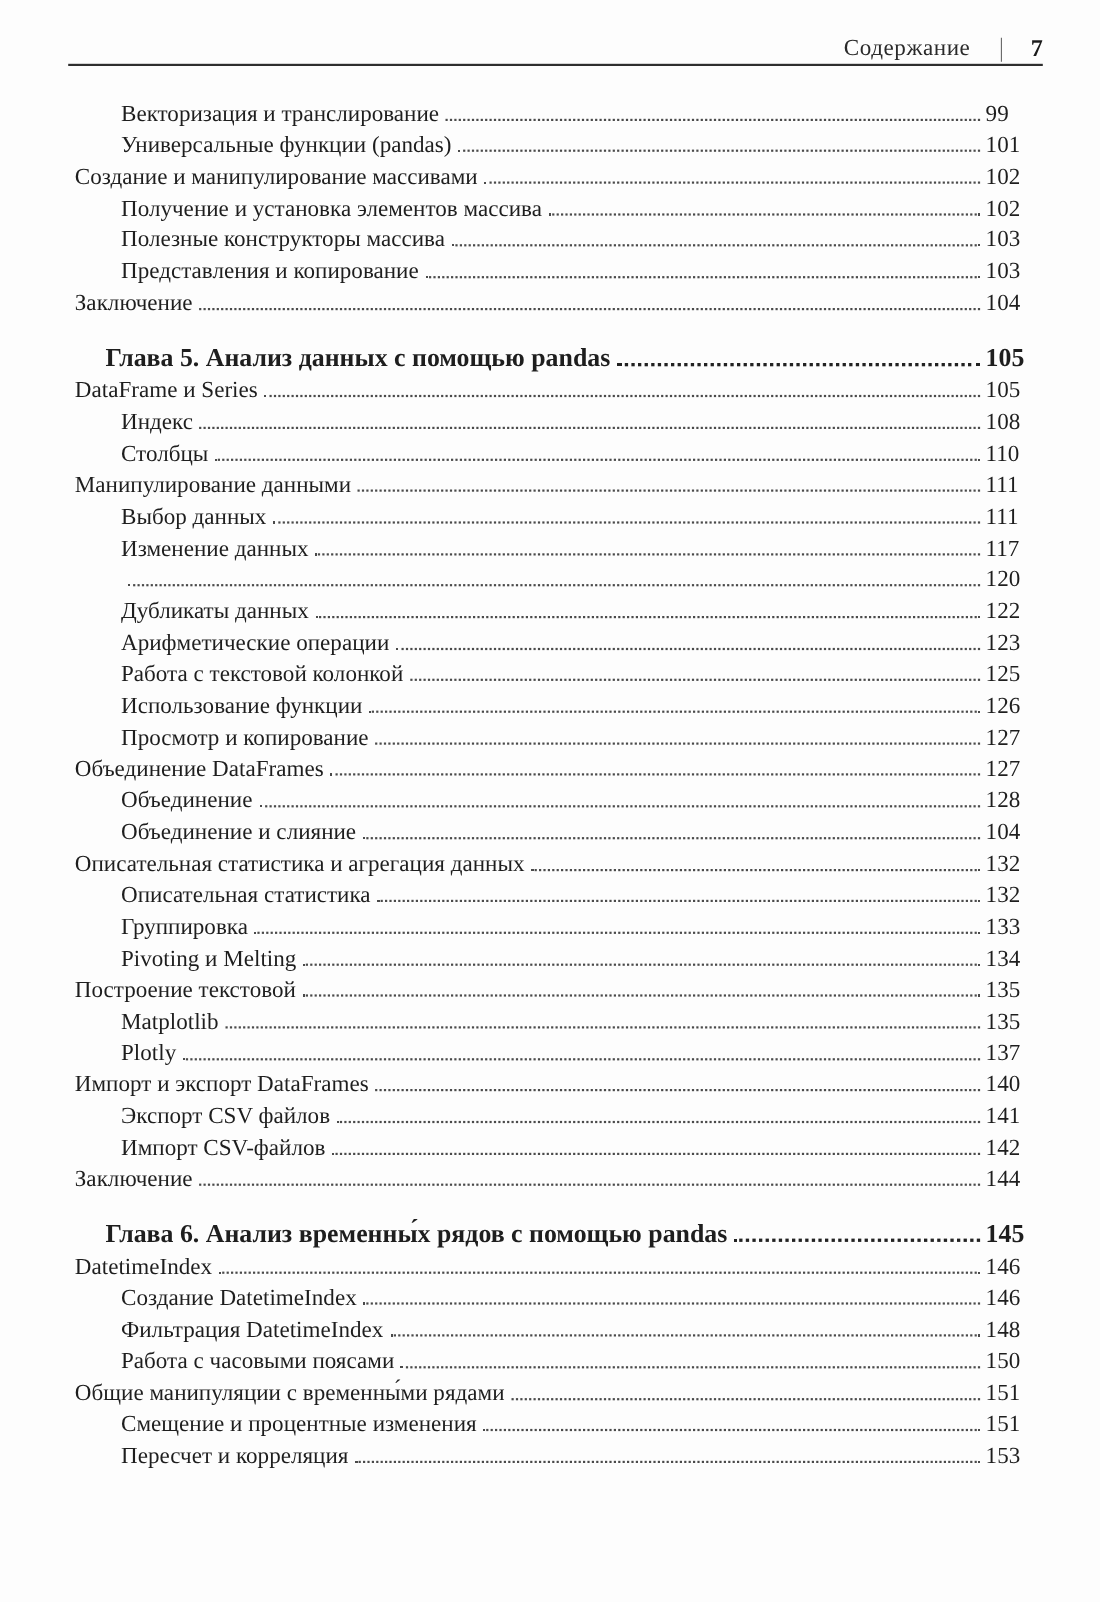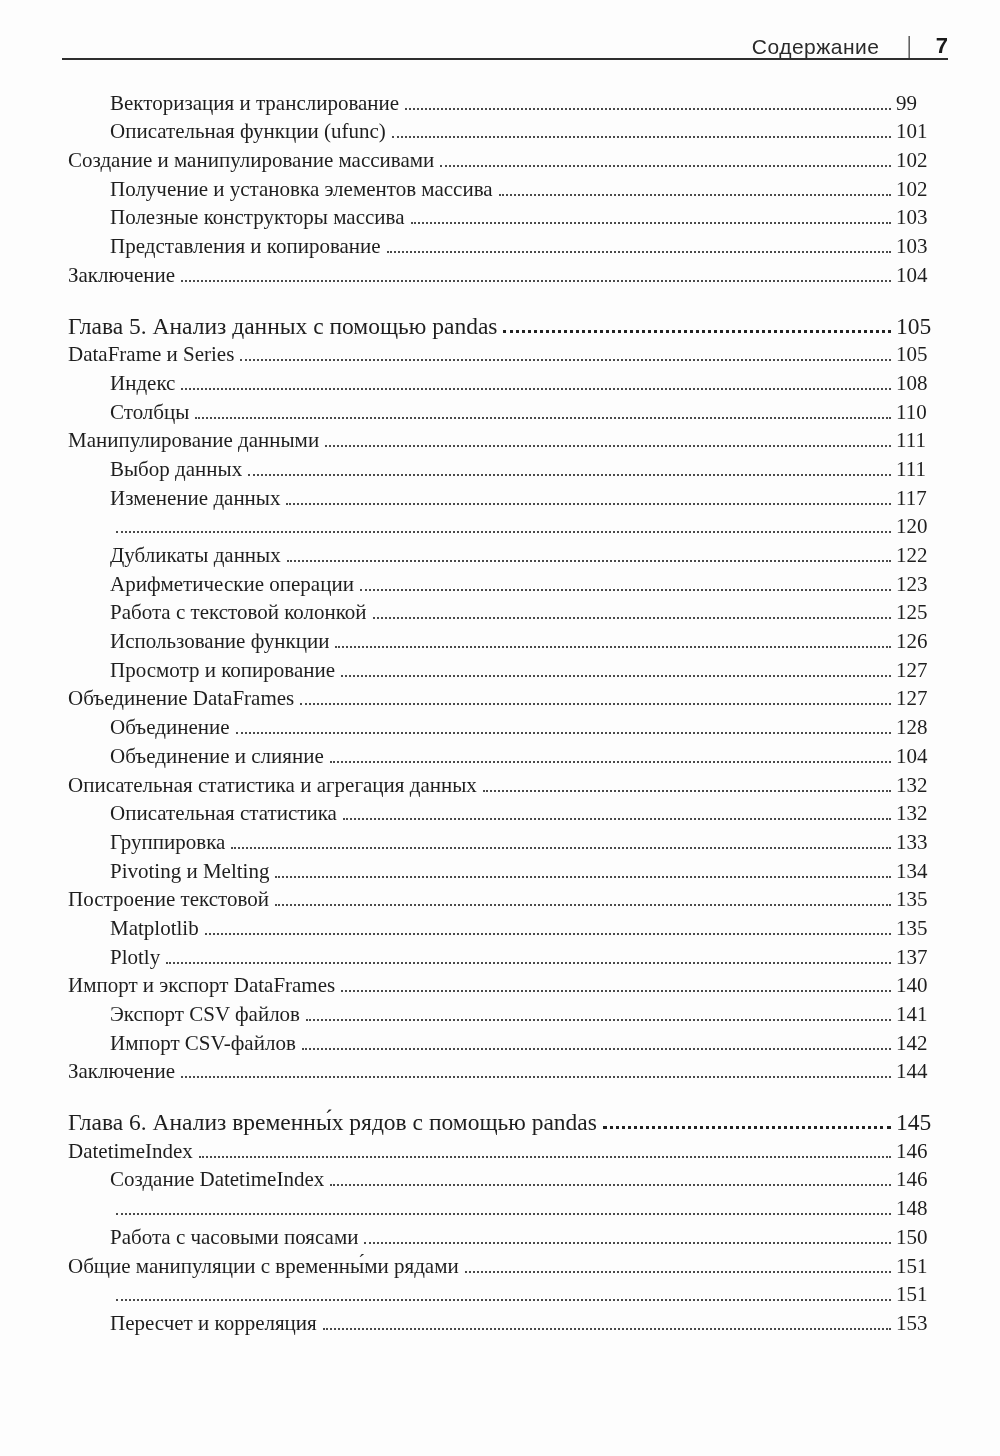--- a/index.html
+++ b/index.html
@@ -10,22 +10,22 @@
     background:#fdfdfd;
     overflow:hidden;
     font-family:"Liberation Serif","DejaVu Serif",serif;
     color:#1e1e1e;
   }
   
   .running-header{
     position:absolute;
     top:31px; right:52px;
     display:flex;
-    align-items:flex-end;
-    font-family:Liberation Sans, sans-serif;
+    align-items:flex-start;
+    font-family:Liberation Serif, serif;
   }
   .running-header .rh-title{
     font-size:21px;
     color:#2a2a2a;
     margin-right:26px;
     letter-spacing:.5px;
   }
   .running-header .rh-sep{
     font-size:24px;
     font-weight:300;
@@ -53,22 +53,23 @@
     display:flex;
     align-items:flex-end;
     height:28.7px;
     font-size:21px;
     line-height:26px;
     white-space:nowrap;
   }
   .toc-row.sub{ padding-left:42px; }
   .toc-row.chapter{
     margin-top:22px;
-    font-weight:400;
+    font-weight:700;
     font-size:23.5px;
+    margin-left:28px;
   }
   .toc-label{ flex:0 0 auto; }
   .dot-leader{
     flex:1 1 auto;
     border-bottom:2.5px dotted #4a4a4a;
     margin:0 5px 6px 6px;
     min-width:12px;
   }
   .toc-row.chapter .dot-leader{
     border-bottom:3px dotted #222;
@@ -93,21 +94,21 @@
 
   <div class="header-rule"></div>
 
   <div class="toc">
       <div class="toc-row sub">
     <span class="toc-label">Векторизация и транслирование</span>
     <span class="dot-leader"></span>
     <span class="toc-page">99</span>
   </div>
       <div class="toc-row sub">
-    <span class="toc-label">Описательная функции (ufunc)</span>
+    <span class="toc-label">Универсальные функции (pandas)</span>
     <span class="dot-leader"></span>
     <span class="toc-page">101</span>
   </div>
       <div class="toc-row top">
     <span class="toc-label">Создание и манипулирование массивами</span>
     <span class="dot-leader"></span>
     <span class="toc-page">102</span>
   </div>
       <div class="toc-row sub">
     <span class="toc-label">Получение и установка элементов массива</span>
@@ -272,34 +273,36 @@
     <span class="toc-label">DatetimeIndex</span>
     <span class="dot-leader"></span>
     <span class="toc-page">146</span>
   </div>
       <div class="toc-row sub">
     <span class="toc-label">Создание DatetimeIndex</span>
     <span class="dot-leader"></span>
     <span class="toc-page">146</span>
   </div>
       <div class="toc-row sub">
+    <span class="toc-label">Фильтрация DatetimeIndex</span>
     <span class="dot-leader"></span>
     <span class="toc-page">148</span>
   </div>
       <div class="toc-row sub">
     <span class="toc-label">Работа с часовыми поясами</span>
     <span class="dot-leader"></span>
     <span class="toc-page">150</span>
   </div>
       <div class="toc-row top">
     <span class="toc-label">Общие манипуляции с временны́ми рядами</span>
     <span class="dot-leader"></span>
     <span class="toc-page">151</span>
   </div>
       <div class="toc-row sub">
+    <span class="toc-label">Смещение и процентные изменения</span>
     <span class="dot-leader"></span>
     <span class="toc-page">151</span>
   </div>
       <div class="toc-row sub">
     <span class="toc-label">Пересчет и корреляция</span>
     <span class="dot-leader"></span>
     <span class="toc-page">153</span>
   </div>
     </div>
 

